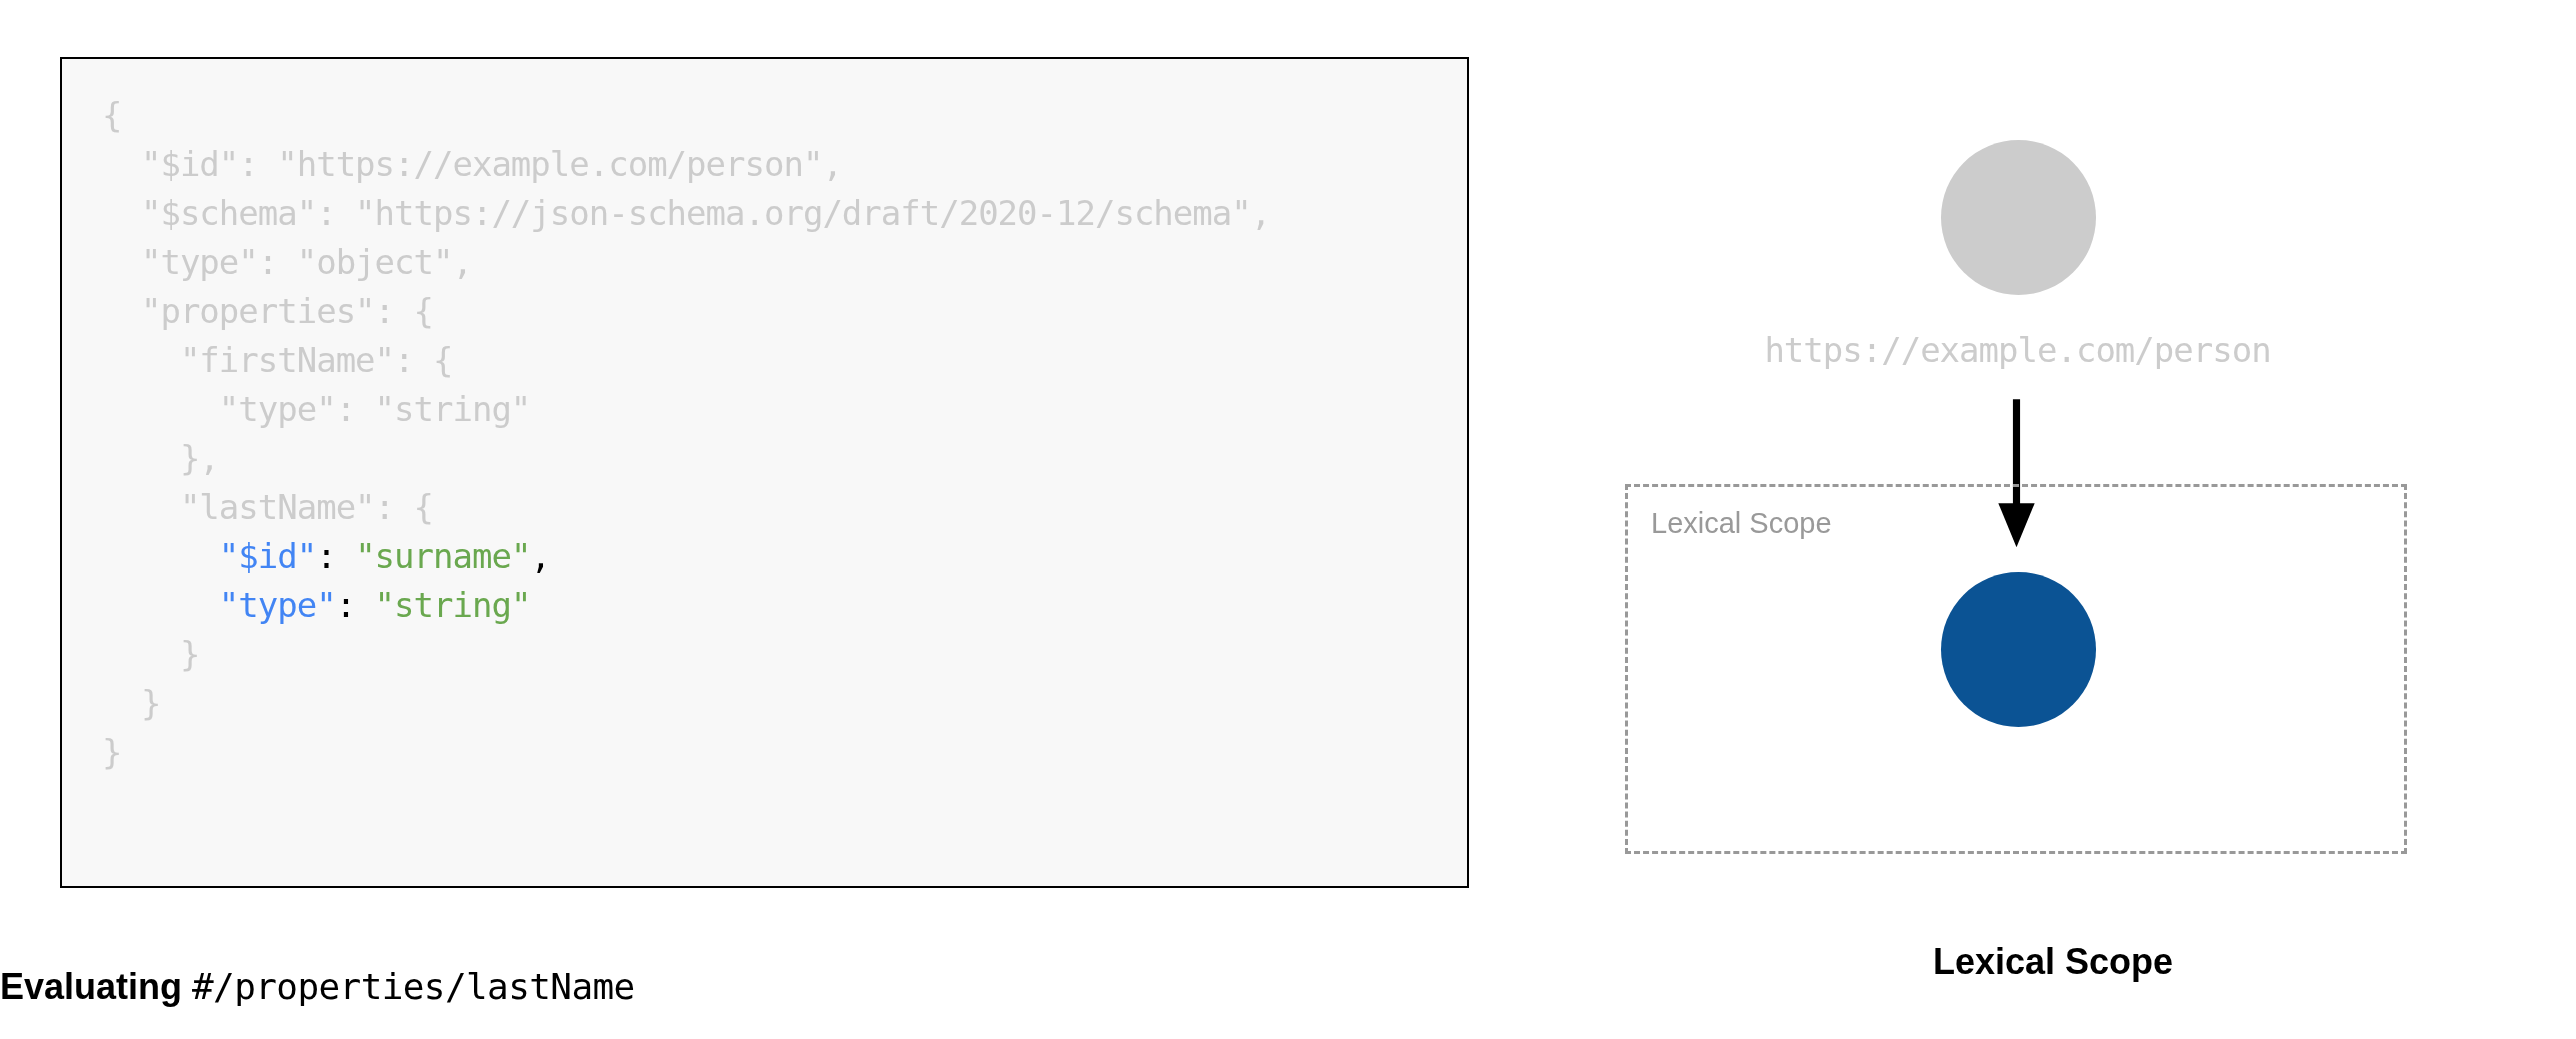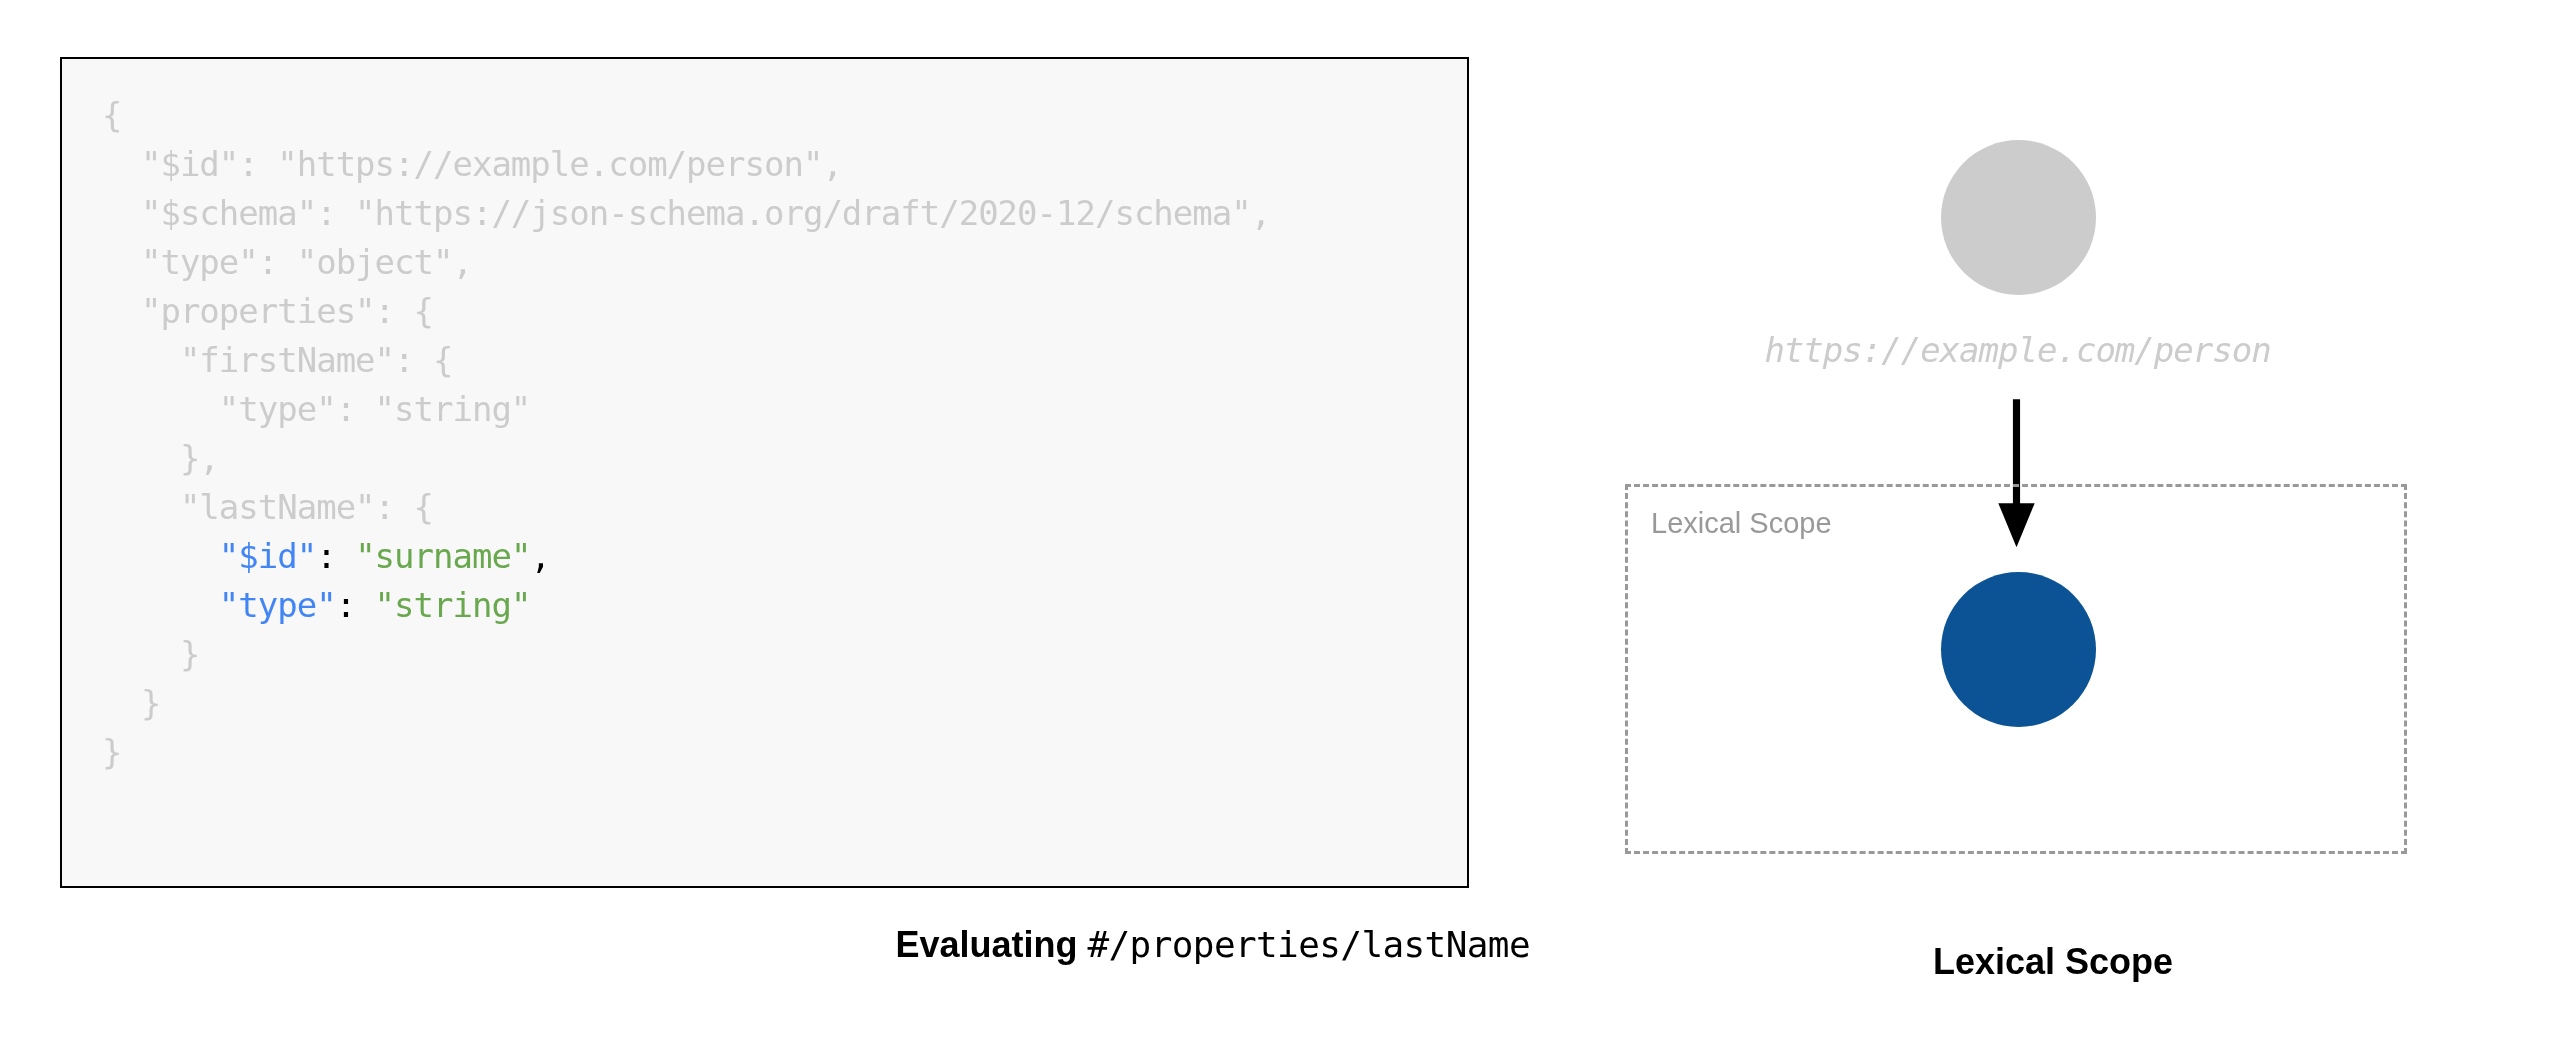--- a/index.html
+++ b/index.html
@@ -47,21 +47,21 @@
   .tok-str   { color: #6aa84f; }
   .tok-punc  { color: #000000; }
 
   
   .caption {
     position: absolute;
     font-size: 36px;
     color: #000000;
     white-space: nowrap;
   }
-  #left-caption  { left: 0; top: 924px; width: 1530px; text-align: right; }
+  #left-caption  { left: 0; top: 966px; width: 1530px; text-align: left; }
   #right-caption { left: 1530px; top: 941px; width: 1046px; text-align: center; }
   .cap-bold {
     font-family: "Liberation Sans", sans-serif;
     font-weight: bold;
     font-stretch: condensed;
   }
   .cap-mono {
     font-family: "DejaVu Sans Mono", "Liberation Mono", monospace;
     font-weight: normal;
     letter-spacing: -0.6px;
@@ -85,21 +85,20 @@
     background: #0b5394;
   }
 
   .node-label {
     position: absolute;
     font-family: "DejaVu Sans Mono", "Liberation Mono", monospace;
     font-size: 34px;
     letter-spacing: -1px;
     white-space: nowrap;
     text-align: center;
-    font-style: italic;
   }
   #root-label {
     left: 1628px; top: 330px; width: 779px;
     color: #cccccc;
   }
   #scoped-label {
     left: 1628px; top: 770px; width: 779px;
     color: #0b5394;
   }
 

